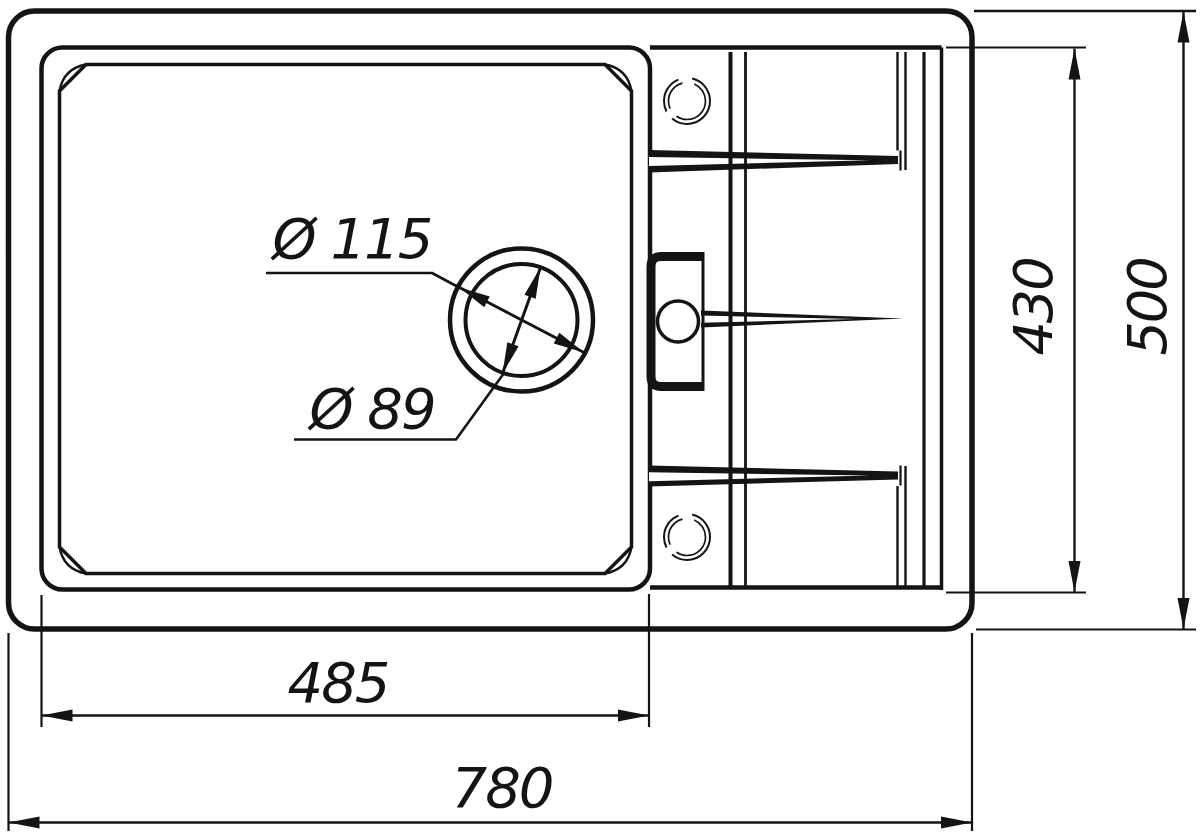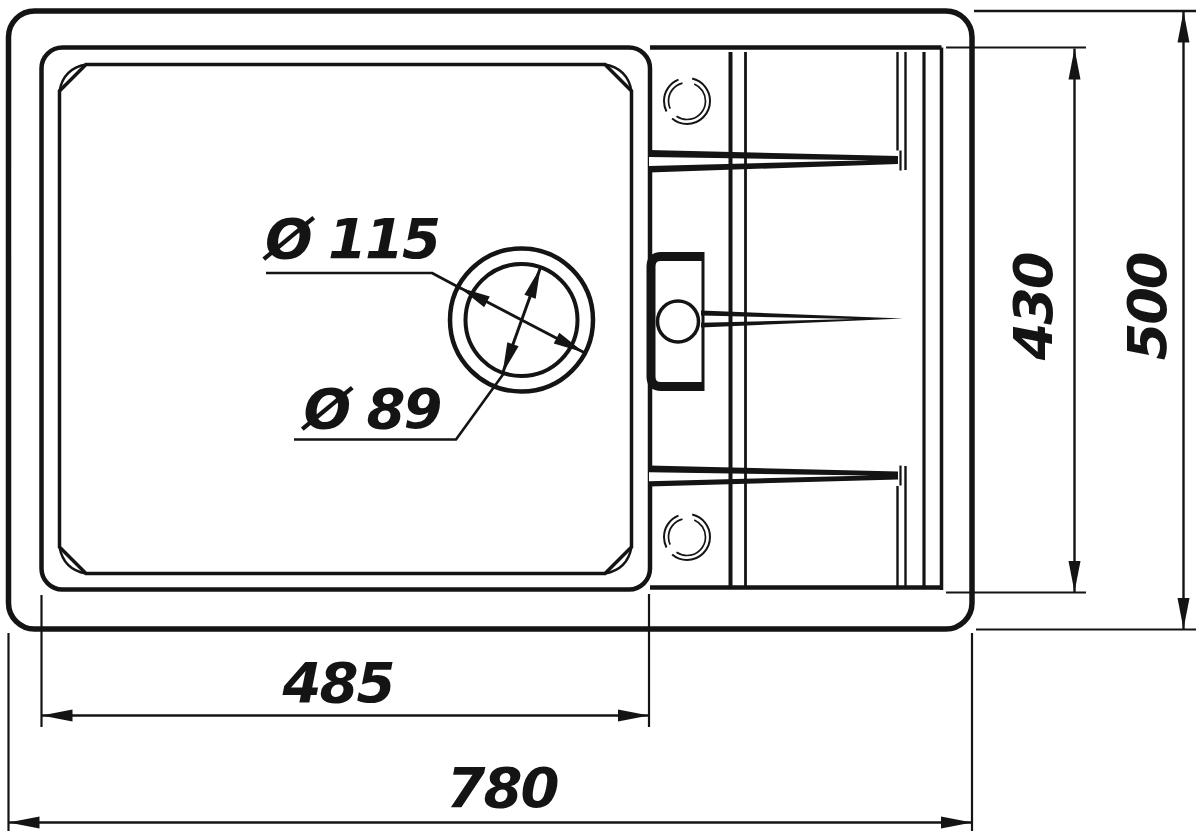--- a/index.html
+++ b/index.html
@@ -5,21 +5,20 @@
   html, body {
     margin: 0; padding: 0;
     background: #ffffff;
     font-family: "DejaVu Sans", "Liberation Sans", sans-serif;
   }
   .canvas {
     position: relative;
     width: 1200px; height: 839px;
     background: #ffffff;
     overflow: hidden;
-    font-weight: bold;
   }
   svg { display: block; }
   .dim-text {
     font-family: "DejaVu Sans", "Liberation Sans", sans-serif;
     font-style: italic;
     fill: #141414;
     letter-spacing: -2px;
   }
 </style>
 </head>

